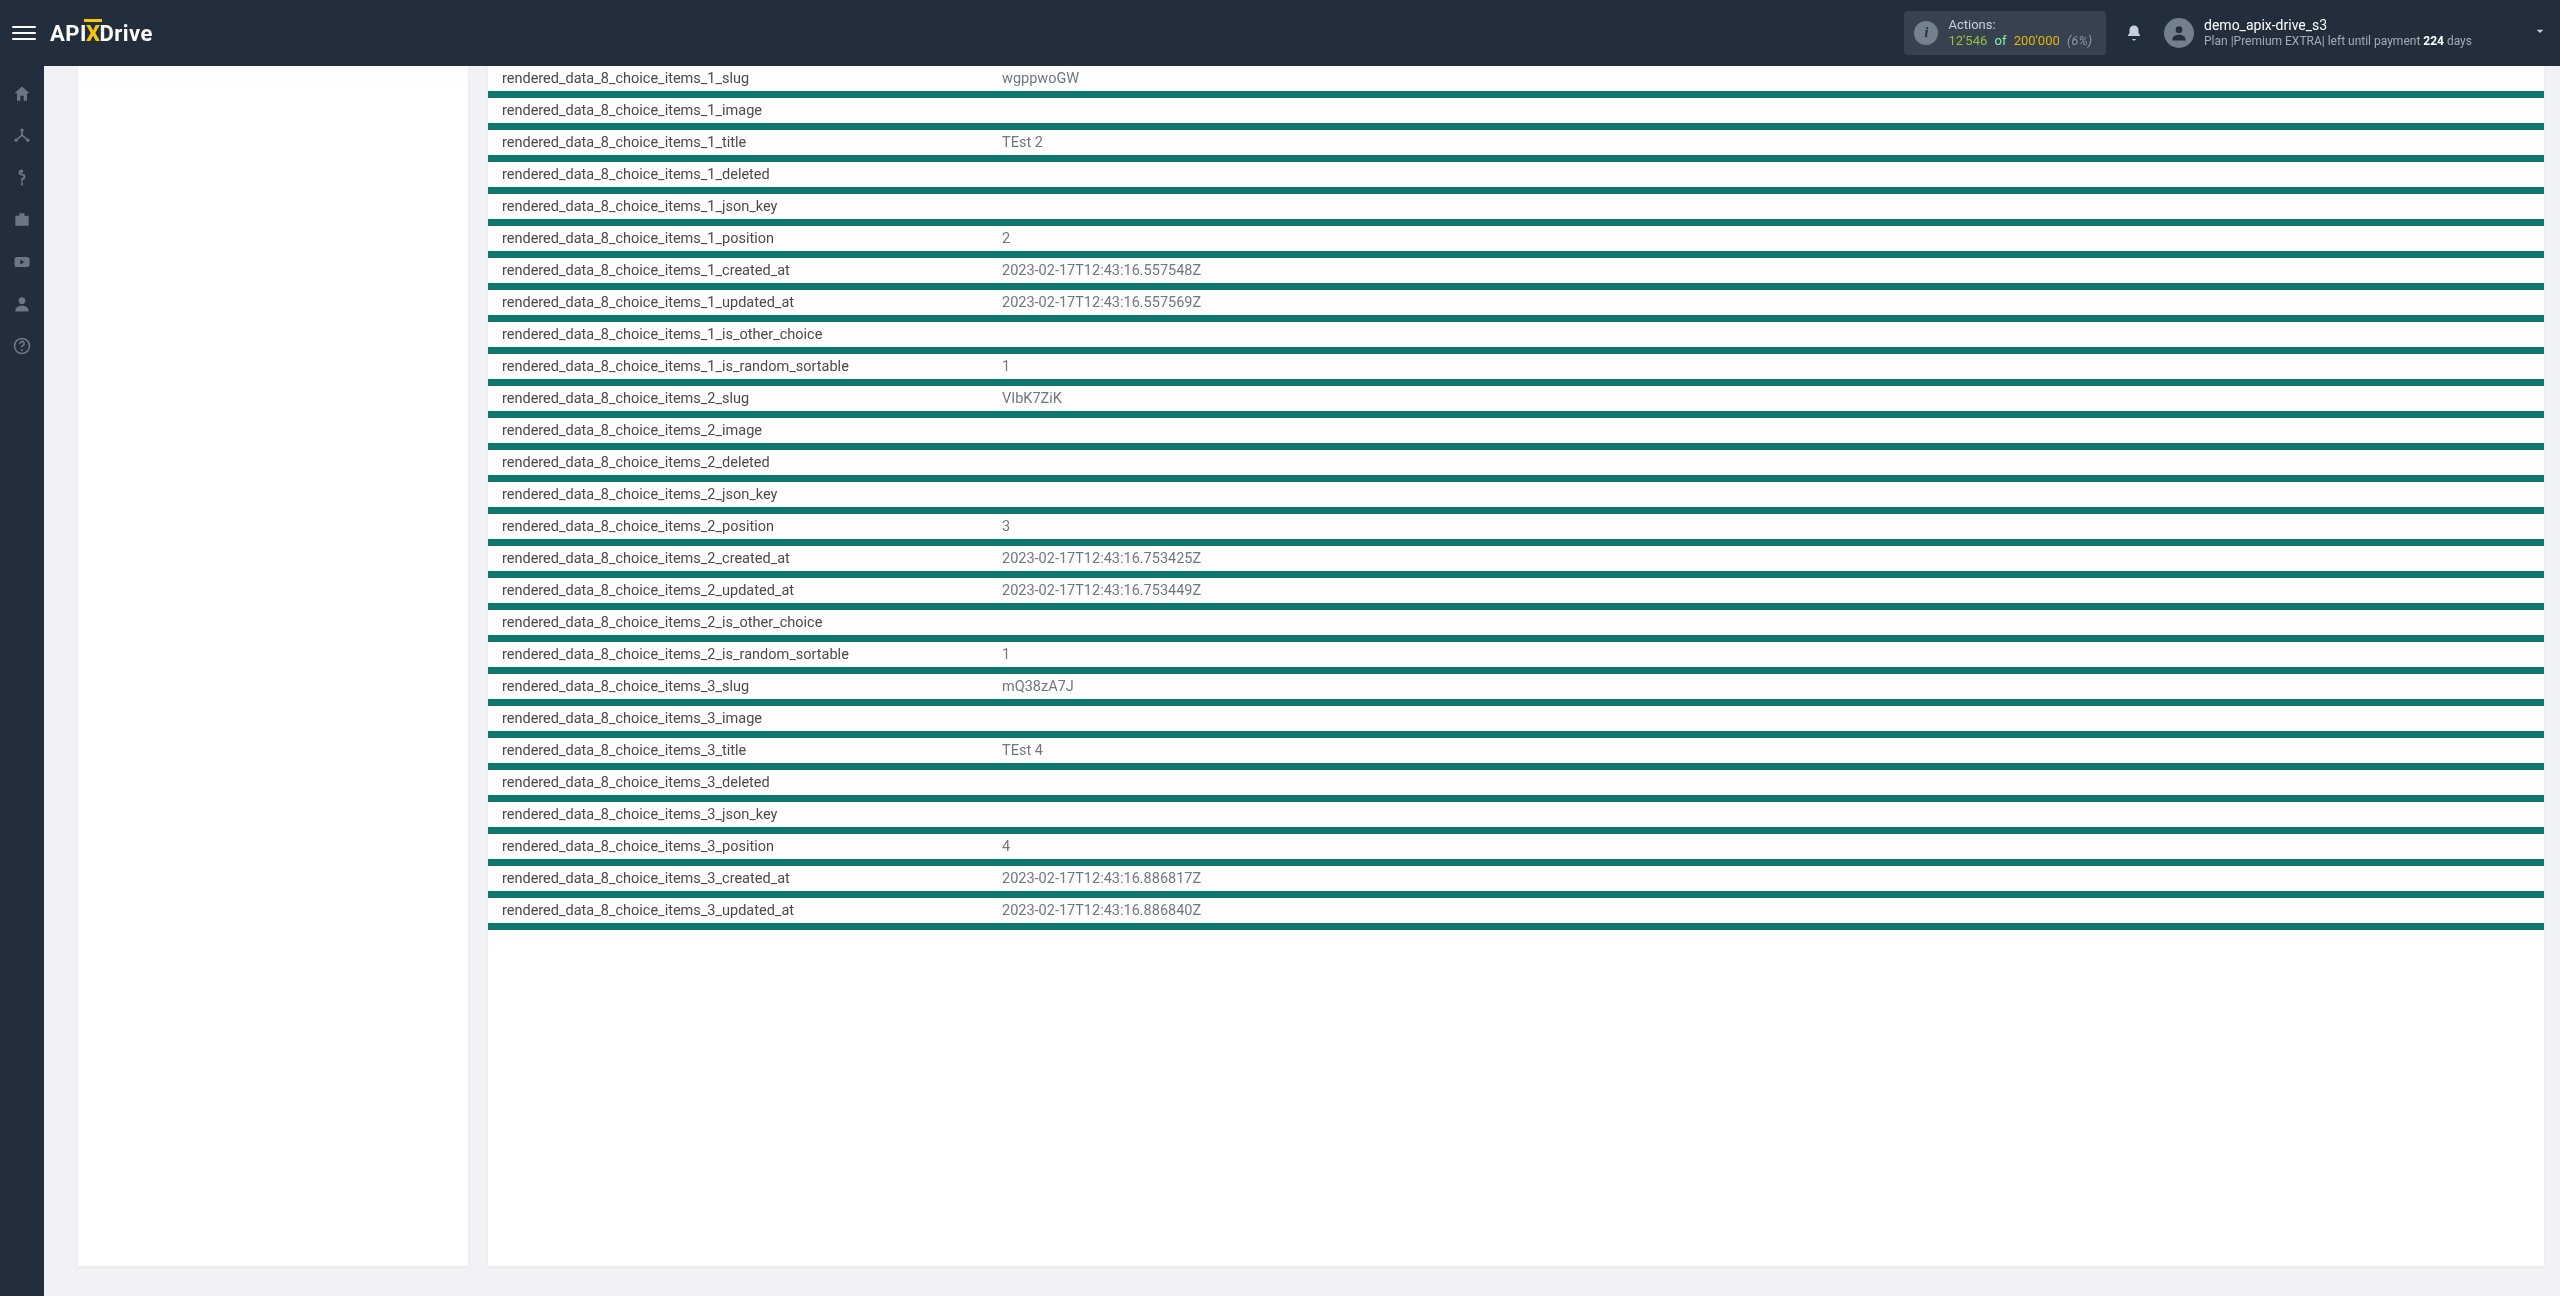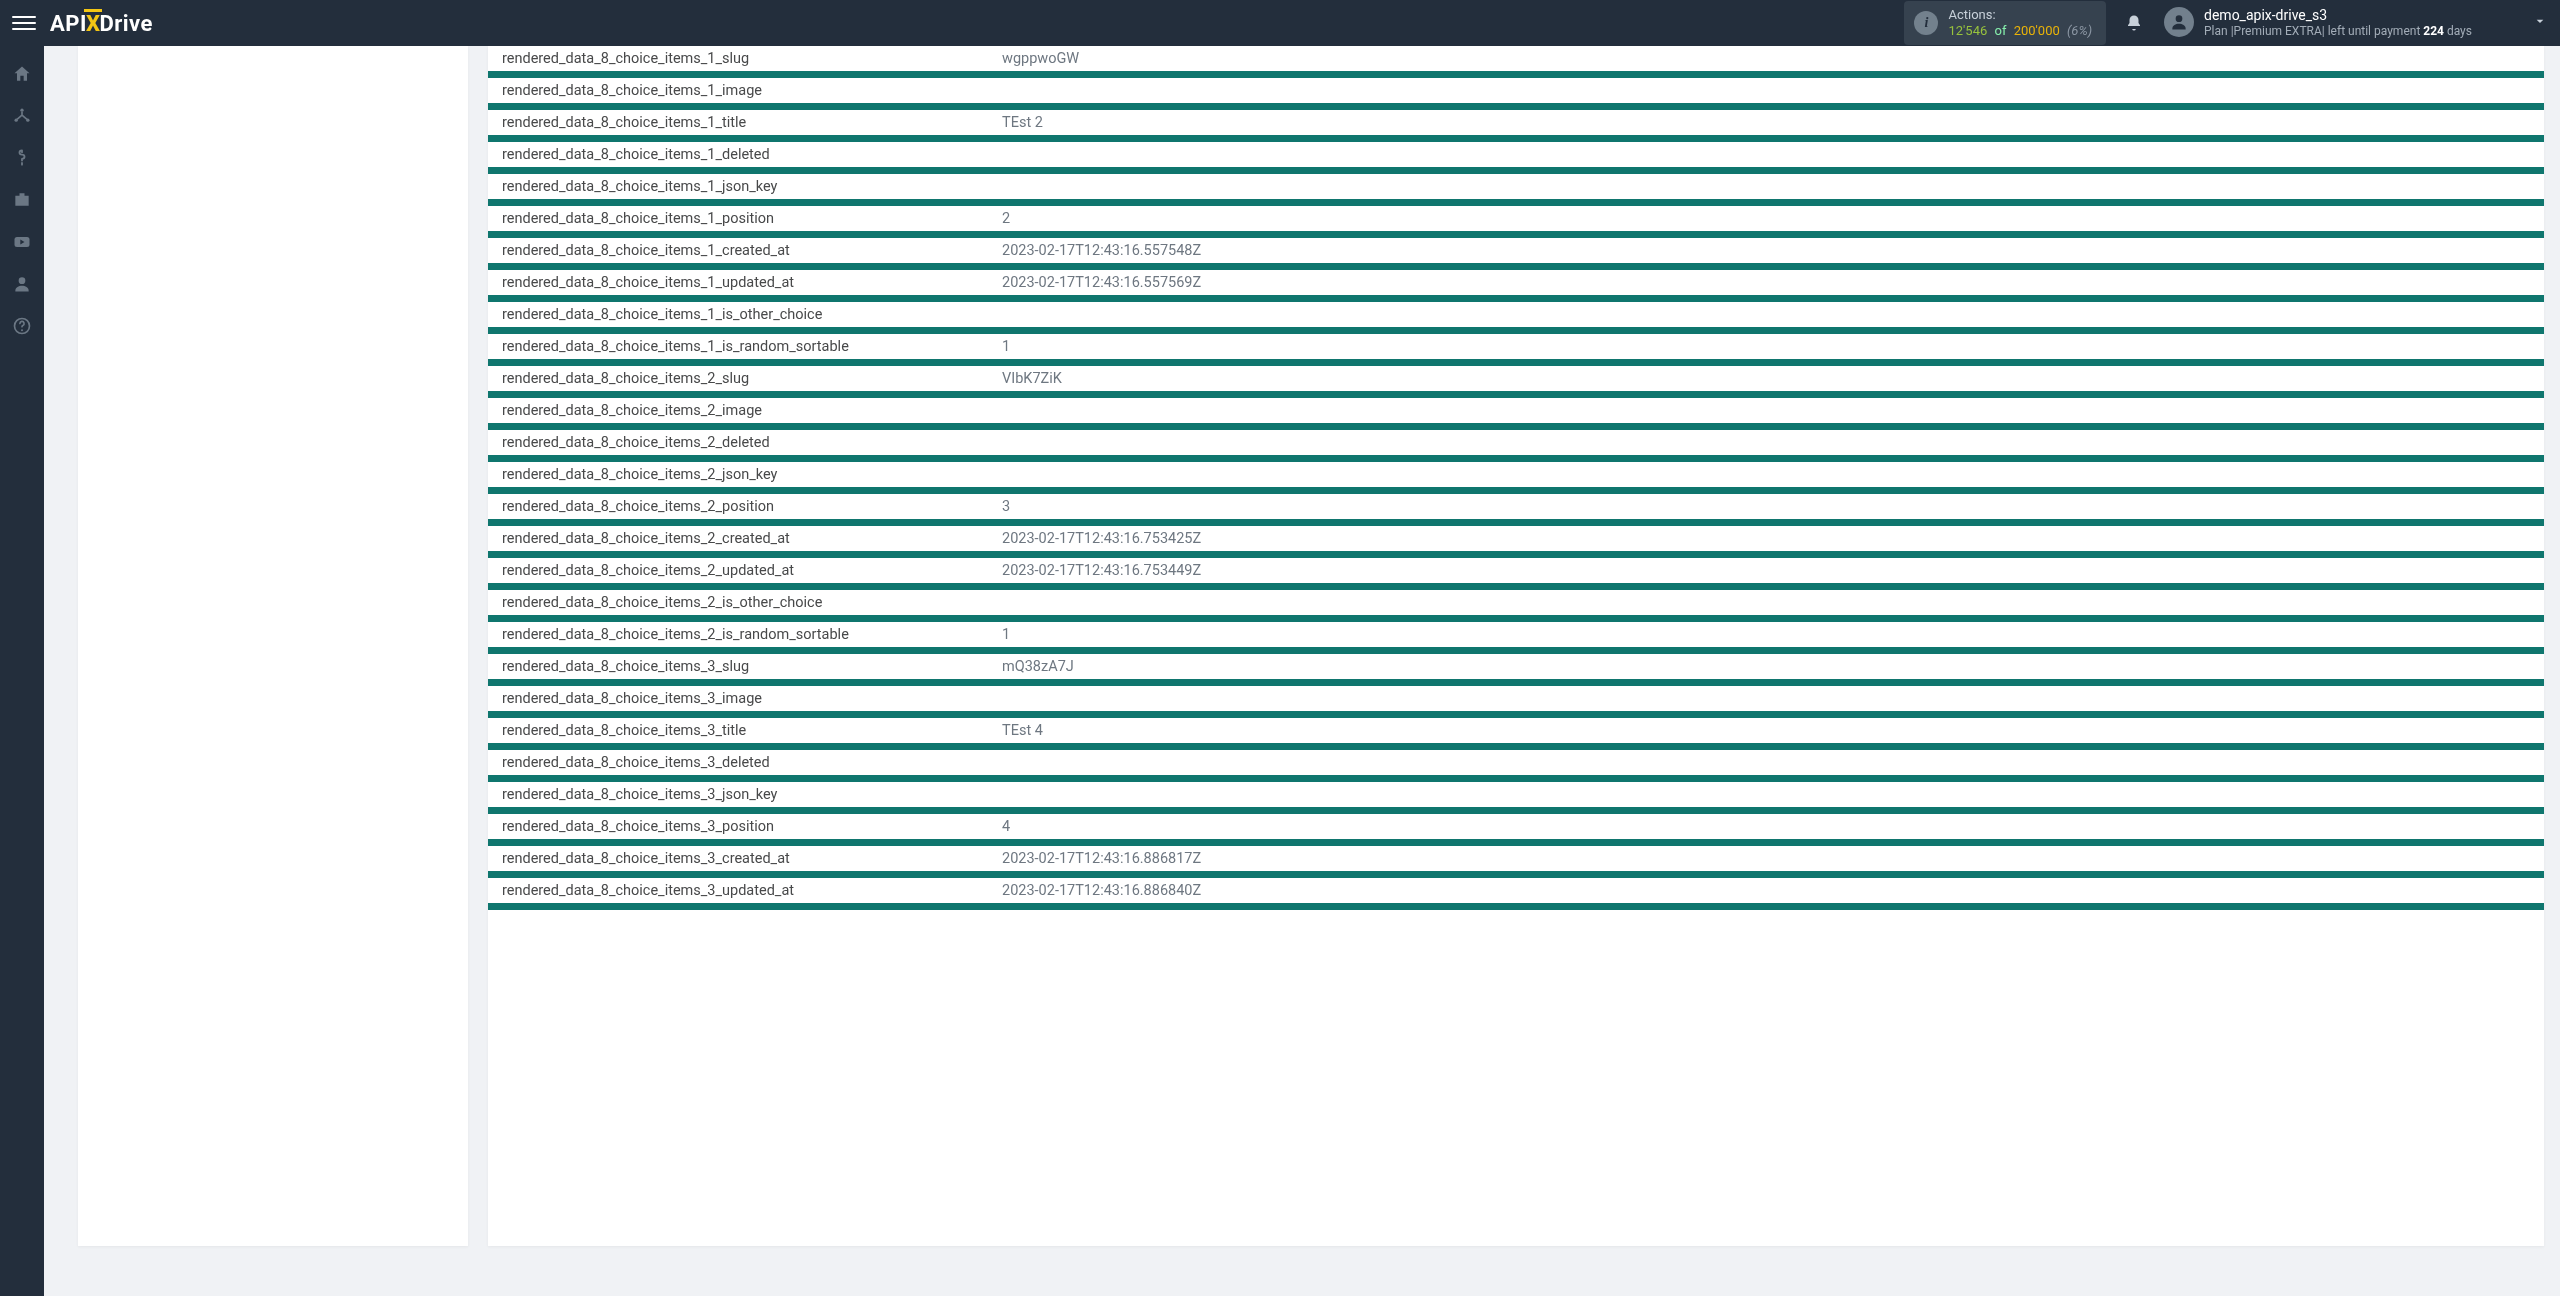--- a/index.html
+++ b/index.html
@@ -1,39 +1,39 @@
 <!DOCTYPE html>
 <html><head>
 <meta charset="utf-8">
 <style>
 * { margin: 0; padding: 0; box-sizing: border-box; }
 body { font-family: -apple-system, BlinkMacSystemFont, "Segoe UI", Roboto, Arial, sans-serif; background: #f0f2f5; overflow: hidden; }
 .app { display: flex; flex-direction: column; height: 100vh; width: 100vw; }
 
 
-.header { background: #232e3c; height: 46px; display: flex; align-items: center; padding: 0 12px; color: #fff; flex-shrink: 0; position: relative; z-index: 10; }
+.header { background: #232e3c; height: 66px; display: flex; align-items: center; padding: 0 12px; color: #fff; flex-shrink: 0; position: relative; z-index: 10; }
 .hamburger { width: 24px; height: 24px; display: flex; flex-direction: column; justify-content: center; gap: 4px; cursor: pointer; margin-right: 14px; }
 .hamburger span { height: 2px; background: #fff; border-radius: 1px; }
 .logo { font-size: 22px; font-weight: 700; letter-spacing: 0.5px; display: flex; align-items: center; }
 .logo .api { color: #fff; }
 .logo .x { color: #f3c614; font-weight: 800; margin: 0 -1px; position: relative; display: inline-block; }
 .logo .x::before { content:""; position:absolute; top:-2px; left:-2px; right:-2px; height:3px; background:#f3c614; }
 .logo .drive { color: #fff; }
 .header-spacer { flex: 1; }
 .actions-badge { background: #36424f; border-radius: 4px; padding: 6px 14px 6px 10px; display: flex; align-items: center; gap: 10px; margin-right: 18px; }
 .actions-badge .info-icon { width: 24px; height: 24px; border-radius: 50%; background: #73818d; display: flex; align-items: center; justify-content: center; color: #232e3c; font-weight: 900; font-style: italic; font-size: 14px; font-family: Georgia, serif; }
 .actions-text { line-height: 1.2; font-size: 13px; }
 .actions-text .label { color: #c7d0d9; }
 .actions-text .count { color: #97c23d; }
 .actions-text .of { color: #86efac; margin: 0 4px; }
 .actions-text .total { color: #eab308; }
 .actions-text .pct { color: #8b96a3; font-style: italic; margin-left: 4px; }
 .bell { margin-right: 20px; cursor: pointer; width: 20px; height: 20px; display:flex; align-items:center; justify-content:center; }
 .bell svg { fill: #c7d0d9; }
-.user-block { display: flex; gap: 10px; cursor: pointer; }
+.user-block { display: flex; align-items: center; gap: 10px; cursor: pointer; }
 .avatar { width: 30px; height: 30px; border-radius: 50%; background: #72808d; display: flex; align-items: center; justify-content: center; }
 .avatar svg { fill: #232e3c; }
 .user-meta { line-height: 1.25; }
 .user-meta .uname { font-size: 14px; color: #fff; }
 .user-meta .plan { font-size: 12px; color: #a3adb8; }
 .user-meta .plan .days-num { color: #fff; font-weight: 700; }
 .chev { margin-left: 60px; cursor: pointer; }
 .chev svg { fill: #c7d0d9; }
 
 

